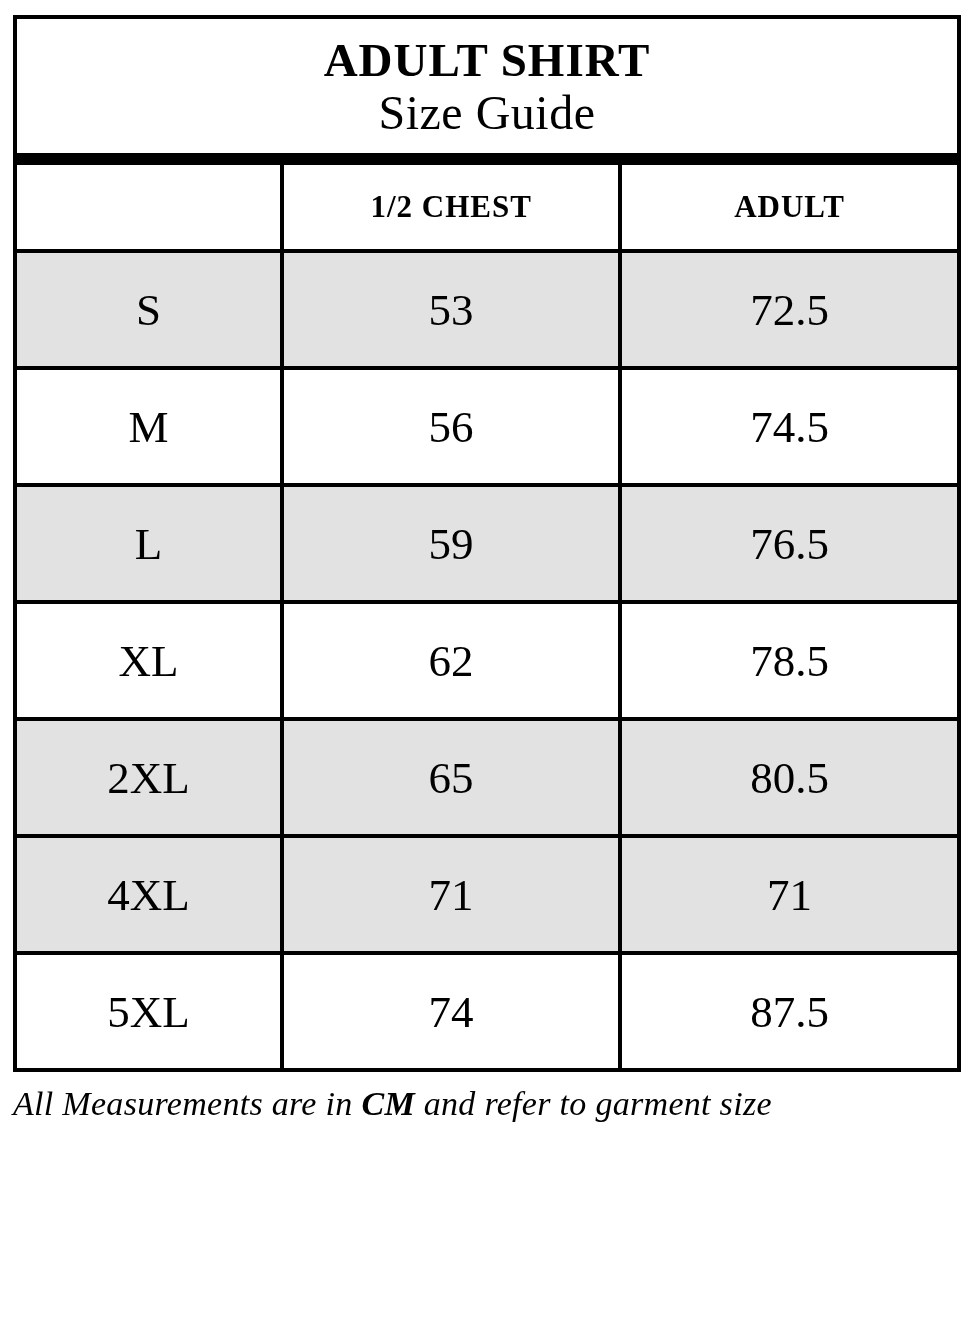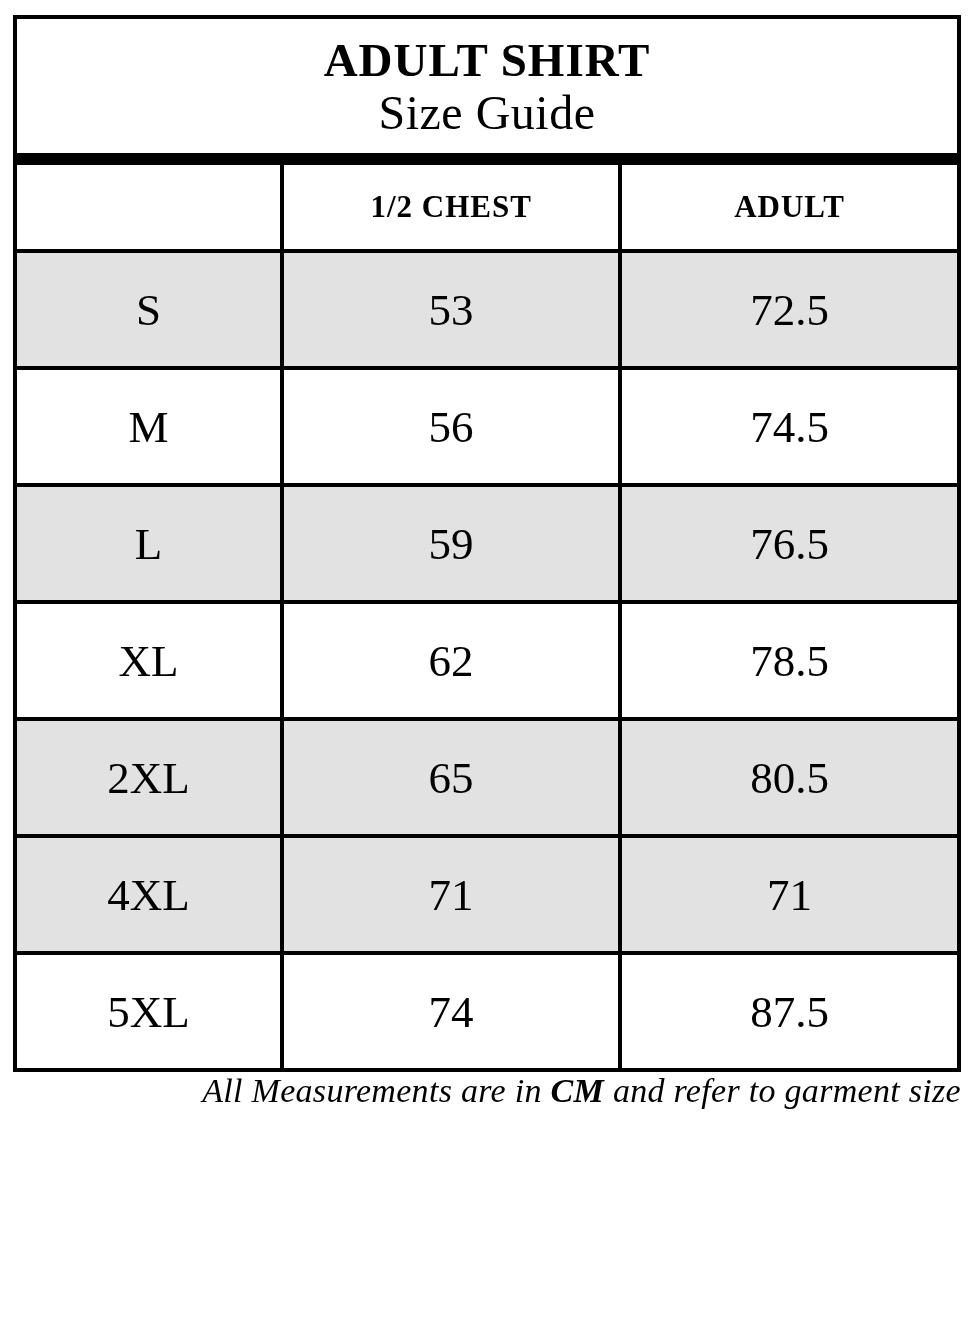--- a/index.html
+++ b/index.html
@@ -59,21 +59,22 @@
     height: 113px;
     font-size: 45px;
     font-weight: 400;
     background: #ffffff;
   }
   tr.data-row.alt td {
     background: #e2e2e2;
   }
   .footer-note {
     width: 948px;
-    text-align: right;
+    margin-top: 13px;
+    text-align: left;
     font-style: italic;
     font-size: 34px;
     letter-spacing: 0.3px;
     white-space: nowrap;
   }
   .footer-note .cm {
     font-weight: 700;
   }
 </style>
 </head>

